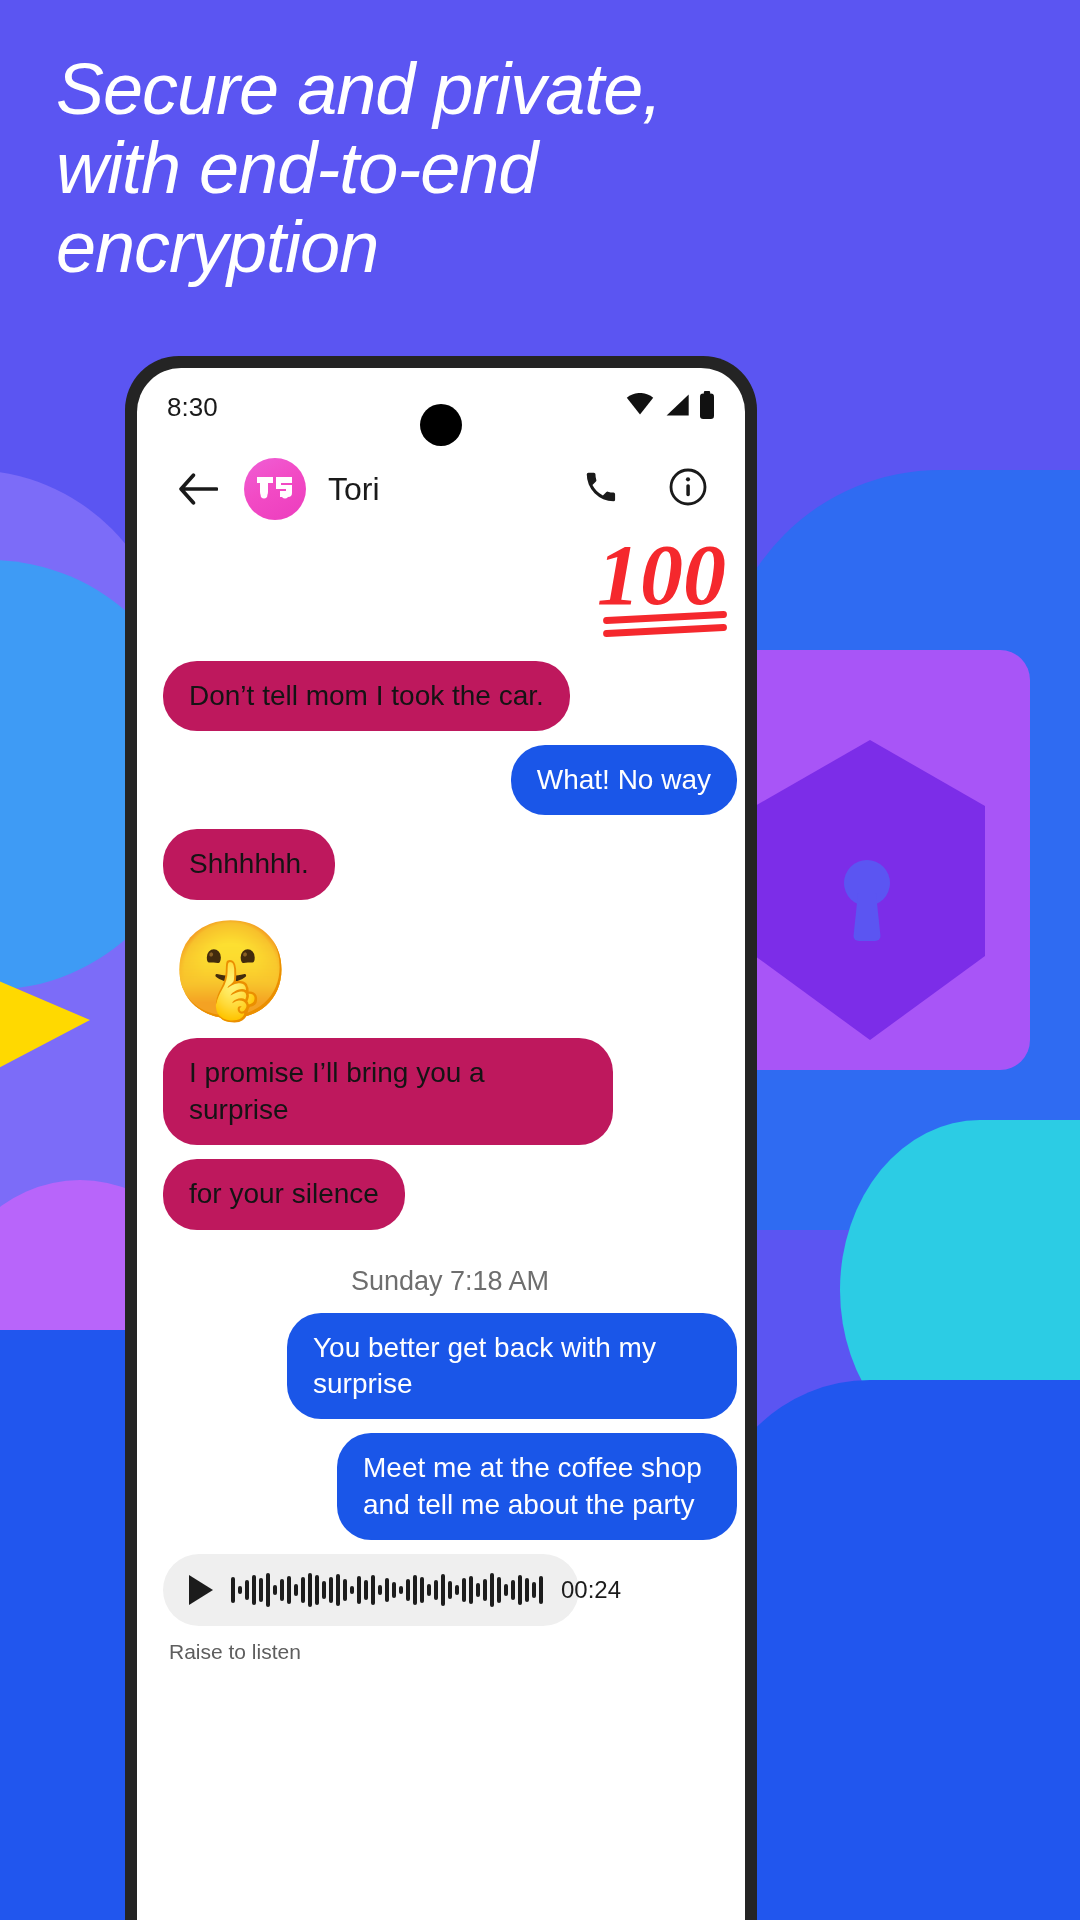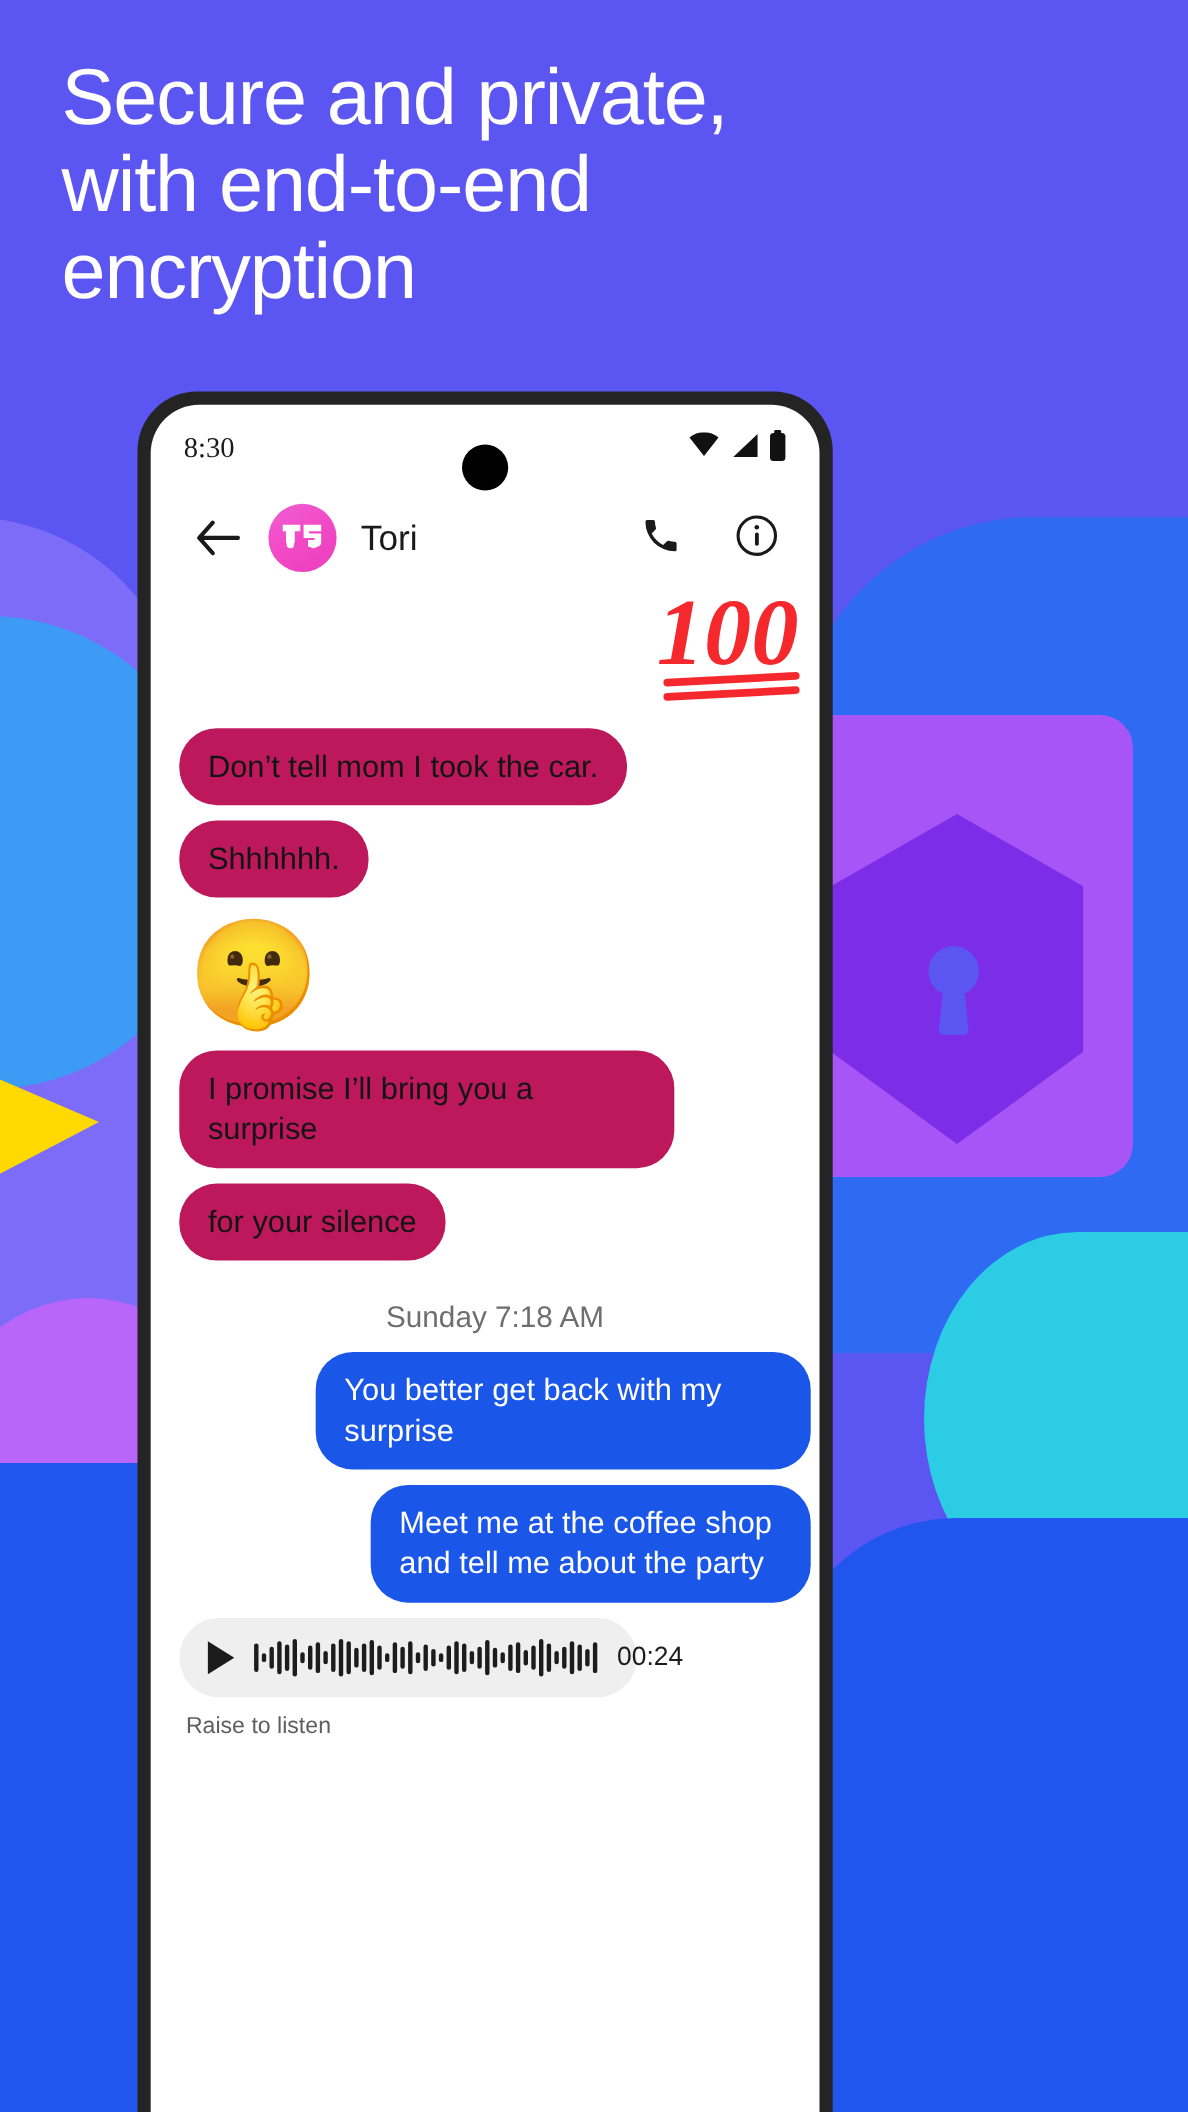--- a/index.html
+++ b/index.html
@@ -66,20 +66,21 @@
     right:-30px; top:1380px; width:400px; height:560px;
     background:#2156EE; border-radius:160px 0 0 0;
   }
 
   
   .headline {
     position:absolute; left:56px; top:50px; width:760px;
     color:#FFFFFF; font-size:72px; line-height:1.10;
     font-weight:400; letter-spacing:-1px;
     white-space:pre-line;
+    font-style:italic;
   }
 
   
   .phone {
     position:absolute; left:125px; top:356px;
     width:632px; height:1600px;
     background:#242424;
     border-radius:54px 54px 0 0;
     padding:12px 12px 0 12px;
   }
@@ -89,21 +90,21 @@
     border-radius:44px 44px 0 0;
     overflow:hidden;
     position:relative;
   }
 
   
   .statusbar {
     height:78px; display:flex; align-items:center;
     padding:0 30px; position:relative;
   }
-  .status-time { font-size:26px; color:#1A1A1A; font-weight:400;font-family:Liberation Serif, serif; }
+  .status-time { font-size:26px; color:#1A1A1A; font-weight:400; }
   .punch-hole {
     position:absolute; left:50%; top:36px; transform:translateX(-50%);
     width:42px; height:42px; background:#000; border-radius:50%;
   }
   .status-icons {
     margin-left:auto; display:flex; align-items:center; gap:9px;
   }
 
   
   .chat-header {
@@ -263,20 +264,23 @@
             <rect x="6" y="82" width="124" height="7" rx="3.5" fill="#F5282D" transform="rotate(-3 68 85)"></rect>
             <rect x="6" y="95" width="124" height="7" rx="3.5" fill="#F5282D" transform="rotate(-3 68 98)"></rect>
           </svg>
         </div>
       </div>
 
       <div class="row in">
         <div class="bubble in">Don’t tell mom I took the car.</div>
       </div>
 
+      <div class="row out">
+        <div class="bubble out">What! No way</div>
+      </div>
 
       <div class="row in">
         <div class="bubble in">Shhhhhh.</div>
       </div>
 
       <div class="sticker-row in" style="margin:6px 0 18px 8px;">
         <div class="sticker">🤫</div>
       </div>
 
 

